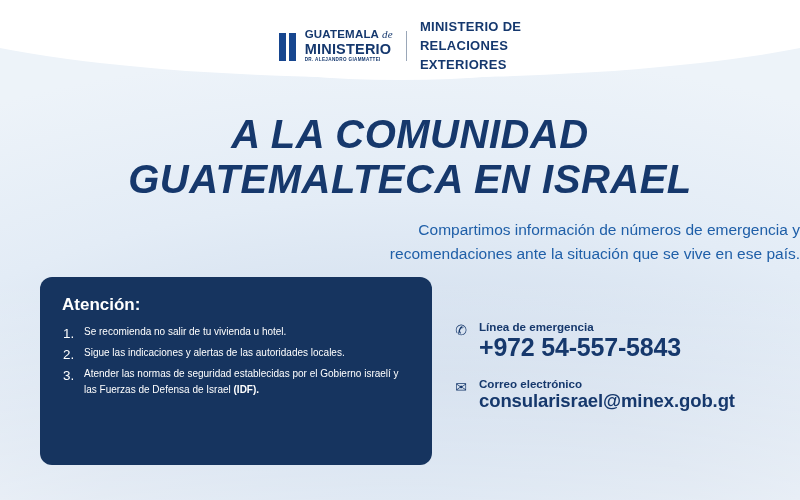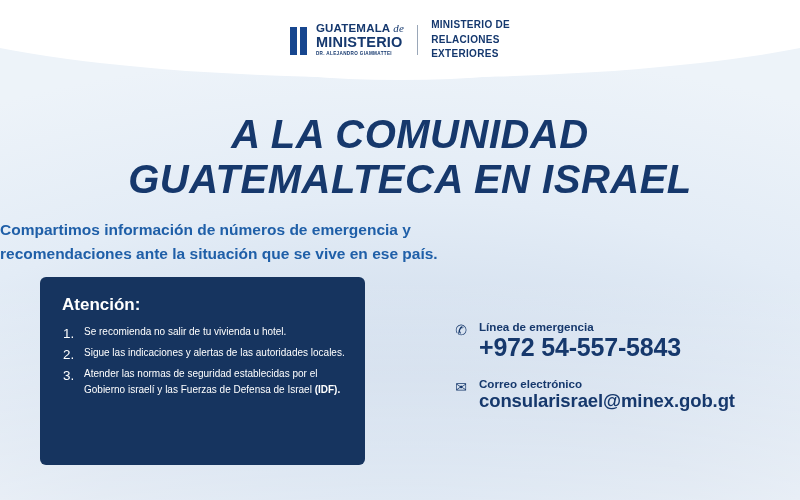--- a/index.html
+++ b/index.html
@@ -92,21 +92,21 @@
     color: #15386e;
     letter-spacing: .35px;
     margin-top: 2px;
   }
   .divider-v {
     width: 1px; height: 30px;
     background: #9aa7b8;
     margin: 0 4px;
   }
   .ministry {
-    font-size: 10px;
+    font-size: 13px;
     font-weight: bold;
     color: #15386e;
     line-height: 1.45;
     letter-spacing: .3px;
   }
   
   .title-wrap {
     position: absolute;
     top: 112px; left: 0; right: 0;
     text-align: center;
@@ -117,34 +117,33 @@
     font-weight: bold;
     font-style: italic;
     color: #16386c;
     letter-spacing: .5px;
     line-height: 1.12;
     padding-left: 20px;
   }
   .subtitle {
     position: absolute;
     top: 218px; left: 0; right: 0;
-    text-align: left;
+    text-align: right;
     font-size: 15.5px;
     color: #1f5fa8;
     line-height: 1.55;
     z-index: 4;
-    font-weight: bold;
   }
   
   .card {
     position: absolute;
     left: 40px; top: 277px;
-    width: 325px; height: 188px;
+    width: 392px; height: 188px;
     background: #16345f;
-    border-radius: 6px;
+    border-radius: 12px;
     color: #ffffff;
     padding: 18px 20px 16px 22px;
     z-index: 6;
   }
   .card h2 {
     font-size: 17px;
     font-weight: bold;
     margin-bottom: 9px;
   }
   .card ol {

